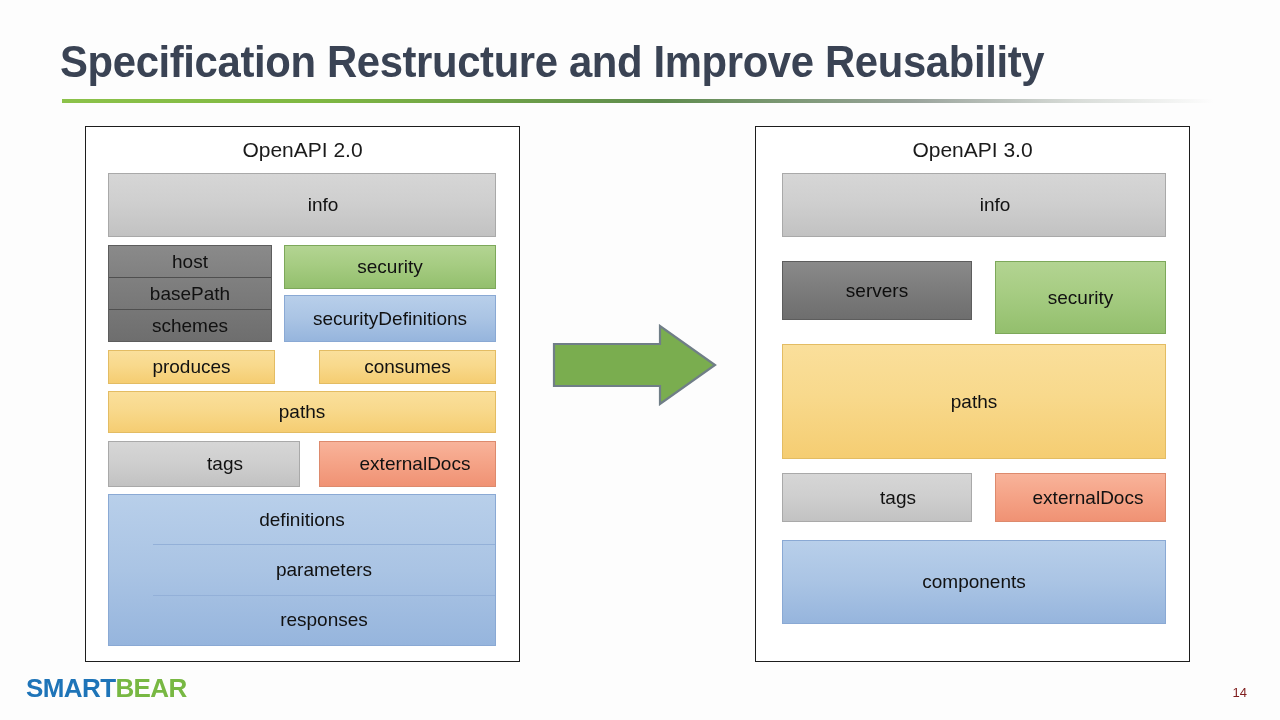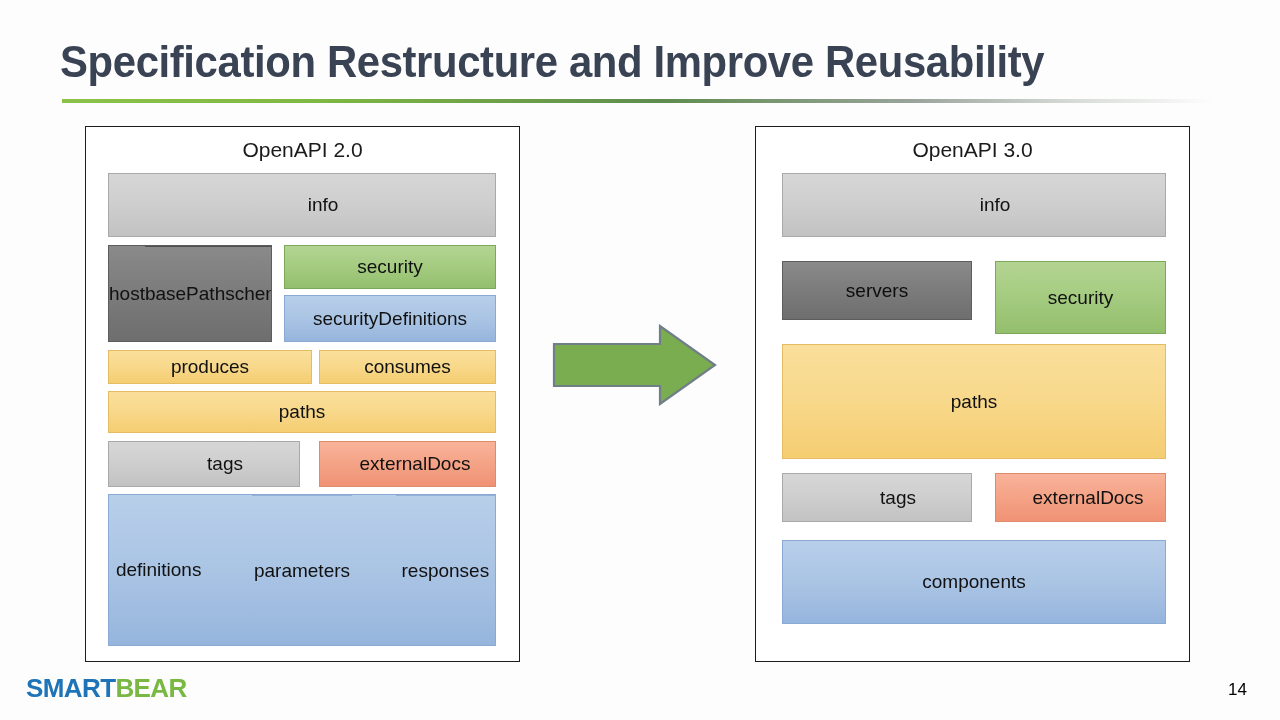--- a/index.html
+++ b/index.html
@@ -105,21 +105,21 @@
     border-color: #dd8a6d;
     padding-left: 15px;
   }
 
   
   .stack {
     position: absolute;
     box-sizing: border-box;
     border: 1px solid rgba(0,0,0,0.28);
     display: flex;
-    flex-direction: row;
+    flex-direction: column;
     overflow: hidden;
   }
   .stack.c-gray-dark { border-color: #5d5d5d; }
   .stack.c-blue { border-color: #8aa9d4; }
   .stack .row {
     flex: 1 1 0;
     display: flex;
     align-items: center;
     justify-content: center;
     font-size: 19px;
@@ -146,22 +146,22 @@
     font-size: 26px;
     font-weight: bold;
     letter-spacing: -0.6px;
   }
   #brand-smart { color: #1e74b8; }
   #brand-bear  { color: #78b843; }
   #page-number {
     position: absolute;
     right: 33px;
     bottom: 20px;
-    font-size: 17px;
-    color: #000000;
+    font-size: 13px;
+    color: #7f1d1d;
   }
 </style>
 </head>
 <body>
 
 <div id="slide-title">Specification Restructure and Improve Reusability</div>
 <div id="title-rule"></div>
 
 <div class="panel" id="panel-left">
 
@@ -178,21 +178,21 @@
   </div>
 
   <div class="block c-green" style="left:198px; top:118px; width:212px; height:44px;">
     <span>security</span>
   </div>
 
   <div class="block c-blue" style="left:198px; top:168px; width:212px; height:47px;">
     <span>securityDefinitions</span>
   </div>
 
-  <div class="block c-yellow" style="left:22px; top:223px; width:204px; height:34px;">
+  <div class="block c-yellow" style="left:22px; top:223px; width:167px; height:34px;">
     <span>produces</span>
   </div>
 
   <div class="block c-yellow" style="left:233px; top:223px; width:177px; height:34px;">
     <span>consumes</span>
   </div>
 
   <div class="block c-yellow" style="left:22px; top:264px; width:388px; height:42px;">
     <span>paths</span>
   </div>

